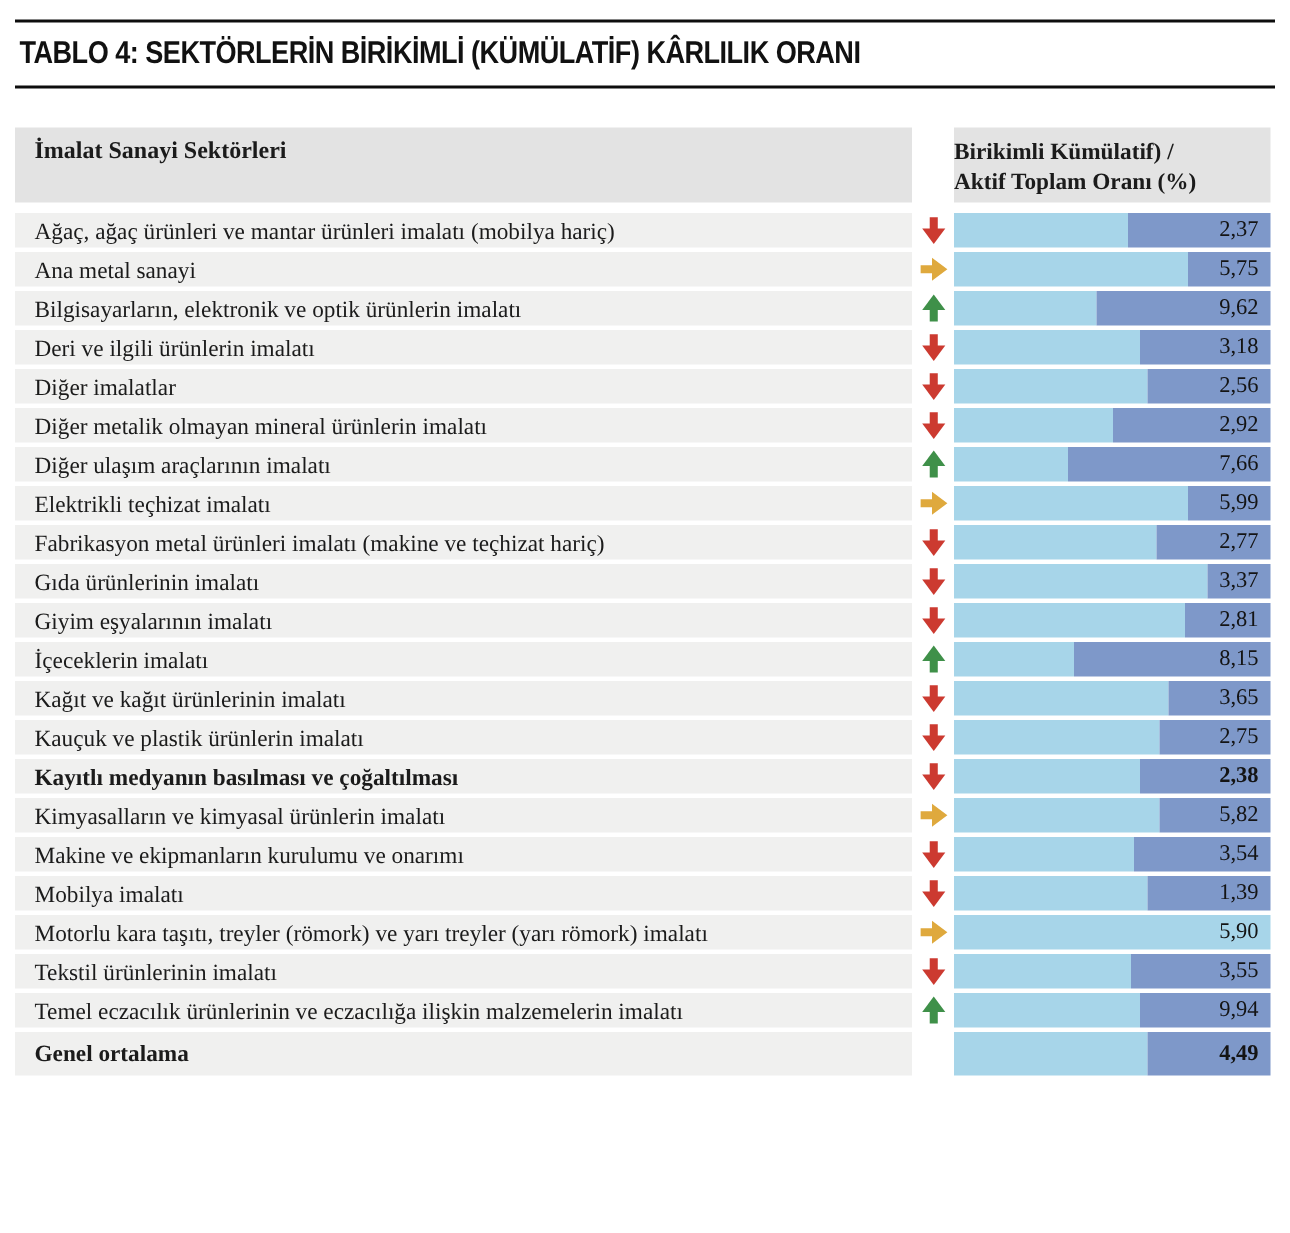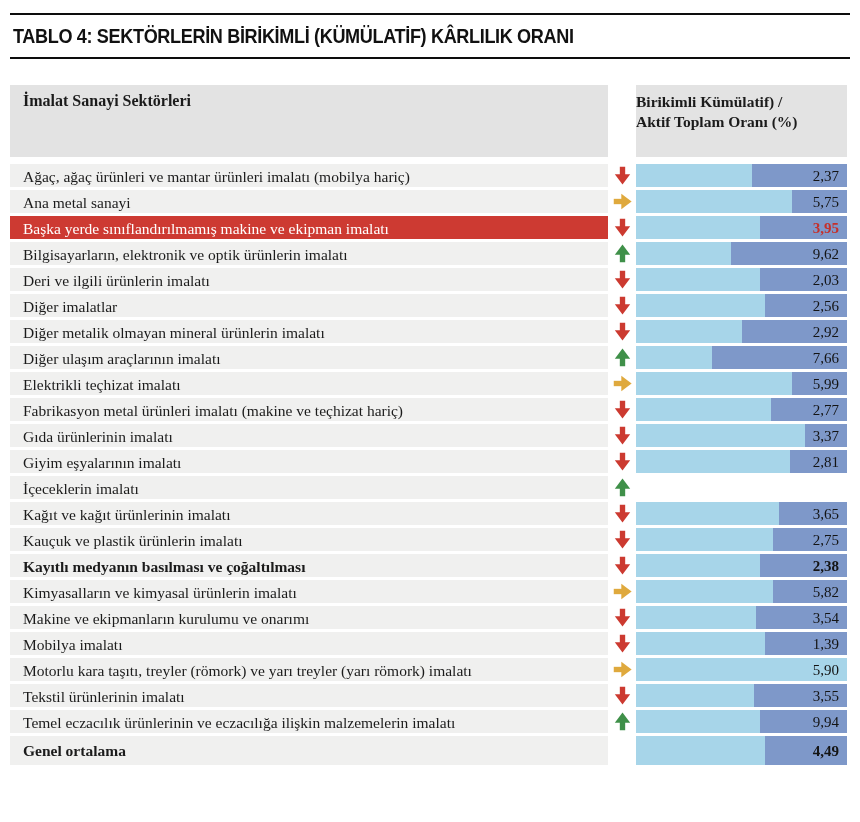--- a/index.html
+++ b/index.html
@@ -15,21 +15,21 @@
     padding:10px 0 11px 3px;
   }
   .title-block h1{margin:0;font-size:0;line-height:1;}
   .title-condensed{
     display:inline-block;
     font-family:"Liberation Sans","DejaVu Sans",sans-serif;
     font-weight:bold;font-size:21px;letter-spacing:-0.4px;color:#111;
     transform:scaleX(0.86);transform-origin:0 50%;white-space:nowrap;
   }
   
-  .thead{display:flex;margin:26px 10px 7px 10px;height:72px;}
+  .thead{display:flex;margin:26px 10px 7px 10px;height:50px;}
   .th-left{
     width:598px;background:var(--header-bg);box-sizing:border-box;
     padding:7px 0 0 13px;font-weight:bold;font-size:16px;
   }
   .th-gap{width:28px;}
   .th-right{
     width:211px;background:var(--header-bg);box-sizing:border-box;
     padding:7px 8px 0 0;text-align:left;font-weight:bold;font-size:15.5px;line-height:1.3;
   }
   
@@ -98,34 +98,20 @@
             <path d="M1.5 9 L9.5 9" stroke="#dfa93d" stroke-width="4.6"></path>
             <path d="M8 2.4 L8 15.6 L16.8 9 Z" fill="#dfa93d"></path>
           </svg>
         </div>
         <div class="cell-bar">
           <div class="seg-light" style="width: 74%;"></div>
           <div class="seg-dark"></div>
           <span class="bar-value">5,75</span>
         </div>
       </div>
-      <div class="row highlight">
-        <div class="cell-sector">Başka yerde sınıflandırılmamış makine ve ekipman imalatı</div>
-        <div class="cell-arrow">
-          <svg class="arrow-svg" width="21" height="21" viewBox="0 0 18 18" xmlns="http://www.w3.org/2000/svg">
-            <path d="M9 1.5 L9 9.5" stroke="#cc3a30" stroke-width="4.6"></path>
-            <path d="M2.4 8 L15.6 8 L9 16.8 Z" fill="#cc3a30"></path>
-          </svg>
-        </div>
-        <div class="cell-bar">
-          <div class="seg-light" style="width: 59%;"></div>
-          <div class="seg-dark"></div>
-          <span class="bar-value red">3,95</span>
-        </div>
-      </div>
       <div class="row">
         <div class="cell-sector">Bilgisayarların, elektronik ve optik ürünlerin imalatı</div>
         <div class="cell-arrow">
           <svg class="arrow-svg" width="21" height="21" viewBox="0 0 18 18" xmlns="http://www.w3.org/2000/svg">
             <path d="M9 16.5 L9 8.5" stroke="#3f9049" stroke-width="4.6"></path>
             <path d="M2.4 10 L15.6 10 L9 1.2 Z" fill="#3f9049"></path>
           </svg>
         </div>
         <div class="cell-bar">
           <div class="seg-light" style="width: 45%;"></div>
@@ -137,21 +123,21 @@
         <div class="cell-sector">Deri ve ilgili ürünlerin imalatı</div>
         <div class="cell-arrow">
           <svg class="arrow-svg" width="21" height="21" viewBox="0 0 18 18" xmlns="http://www.w3.org/2000/svg">
             <path d="M9 1.5 L9 9.5" stroke="#cc3a30" stroke-width="4.6"></path>
             <path d="M2.4 8 L15.6 8 L9 16.8 Z" fill="#cc3a30"></path>
           </svg>
         </div>
         <div class="cell-bar">
           <div class="seg-light" style="width: 59%;"></div>
           <div class="seg-dark"></div>
-          <span class="bar-value">2,03</span>
+          <span class="bar-value">3,18</span>
         </div>
       </div>
       <div class="row">
         <div class="cell-sector">Diğer imalatlar</div>
         <div class="cell-arrow">
           <svg class="arrow-svg" width="21" height="21" viewBox="0 0 18 18" xmlns="http://www.w3.org/2000/svg">
             <path d="M9 1.5 L9 9.5" stroke="#cc3a30" stroke-width="4.6"></path>
             <path d="M2.4 8 L15.6 8 L9 16.8 Z" fill="#cc3a30"></path>
           </svg>
         </div>
@@ -245,20 +231,25 @@
           <span class="bar-value">2,81</span>
         </div>
       </div>
       <div class="row">
         <div class="cell-sector">İçeceklerin imalatı</div>
         <div class="cell-arrow">
           <svg class="arrow-svg" width="21" height="21" viewBox="0 0 18 18" xmlns="http://www.w3.org/2000/svg">
             <path d="M9 16.5 L9 8.5" stroke="#3f9049" stroke-width="4.6"></path>
             <path d="M2.4 10 L15.6 10 L9 1.2 Z" fill="#3f9049"></path>
           </svg>
+        </div>
+        <div class="cell-bar">
+          <div class="seg-light" style="width: 38%;"></div>
+          <div class="seg-dark"></div>
+          <span class="bar-value">8,15</span>
         </div>
       </div>
       <div class="row">
         <div class="cell-sector">Kağıt ve kağıt ürünlerinin imalatı</div>
         <div class="cell-arrow">
           <svg class="arrow-svg" width="21" height="21" viewBox="0 0 18 18" xmlns="http://www.w3.org/2000/svg">
             <path d="M9 1.5 L9 9.5" stroke="#cc3a30" stroke-width="4.6"></path>
             <path d="M2.4 8 L15.6 8 L9 16.8 Z" fill="#cc3a30"></path>
           </svg>
         </div>

